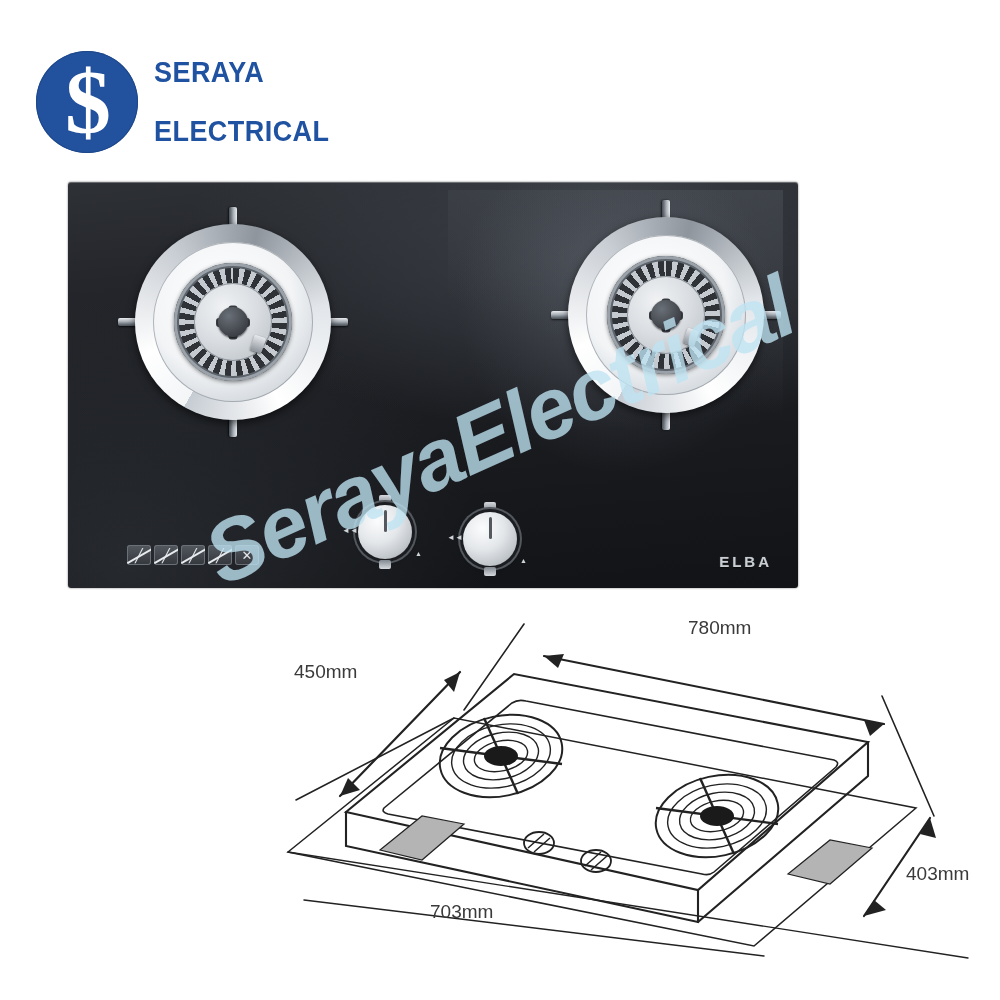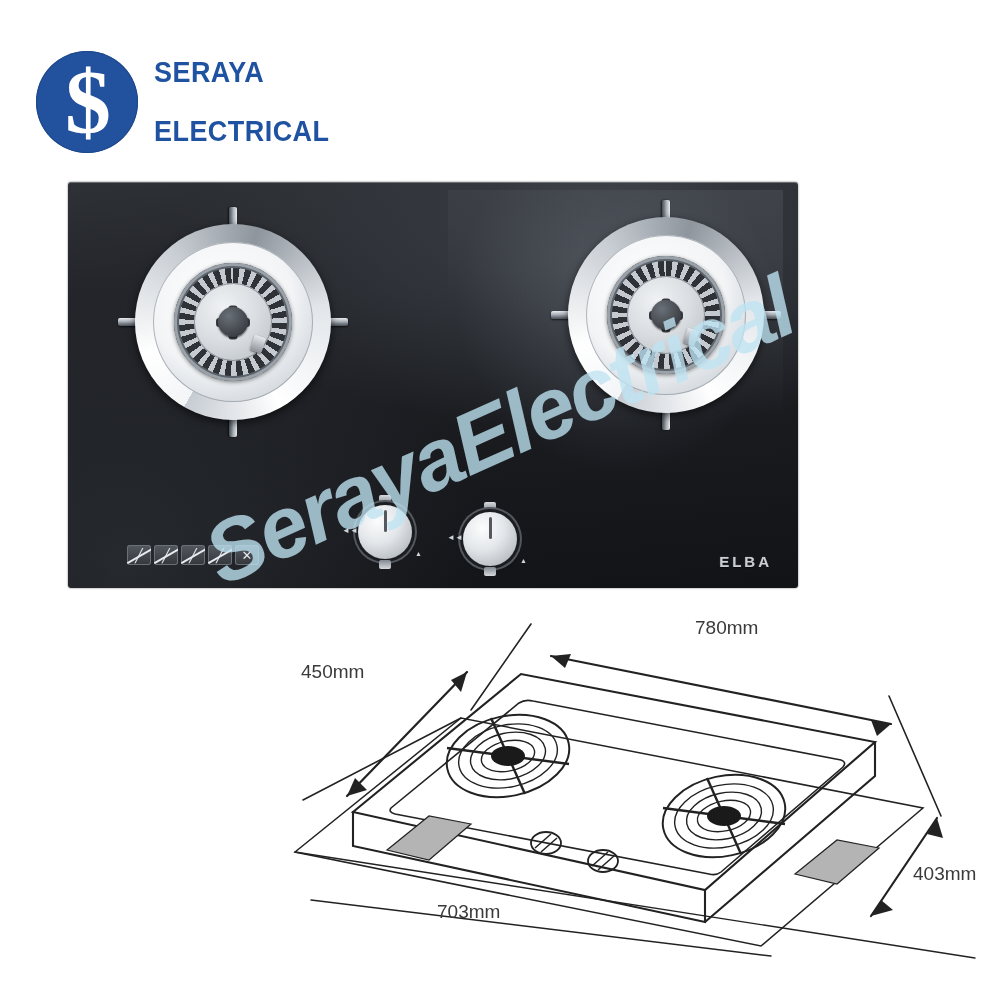--- a/index.html
+++ b/index.html
@@ -183,21 +183,21 @@
 
   
   #hob-brand{
     position:absolute;right:26px;bottom:18px;
     color:#c9ced4;font-weight:bold;font-size:15px;letter-spacing:3px;
     text-shadow:0 1px 1px rgba(0,0,0,.8), 0 0 1px rgba(255,255,255,.5);
   }
 
   
   #tech-drawing{
-    position:absolute;left:275px;top:600px;width:712px;height:360px;
+    position:absolute;left:268px;top:600px;width:712px;height:360px;
   }
   #tech-drawing svg{display:block;width:100%;height:100%;}
   .dim-text{
     font-family:"Liberation Sans", sans-serif;
     font-size:19px;fill:#3a3a3a;
   }
 
   
   #watermark{
     position:absolute;left:120px;top:360px;

